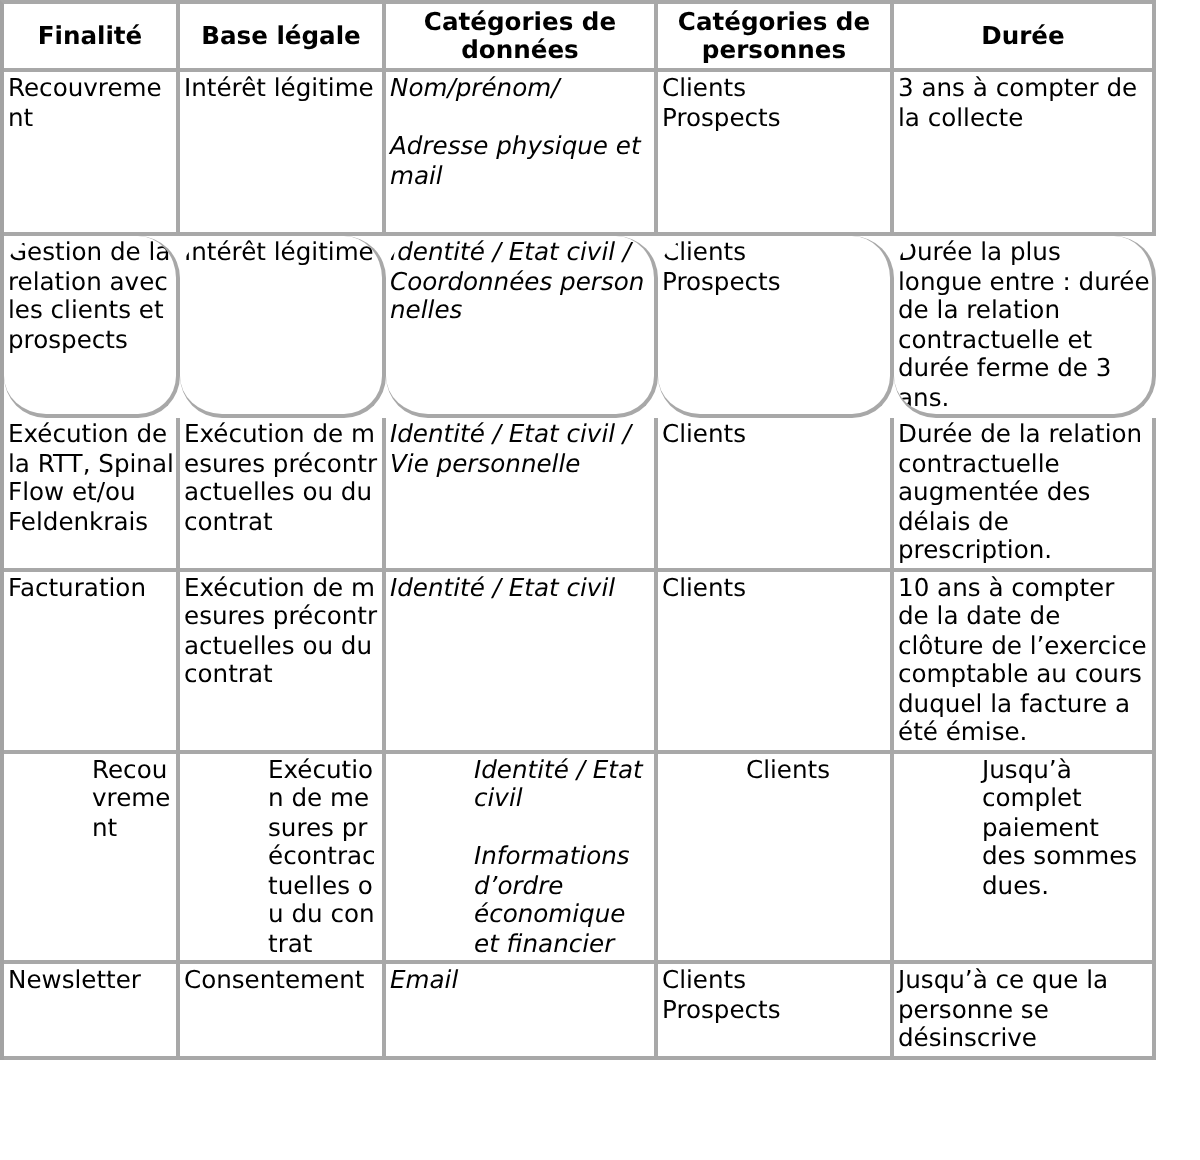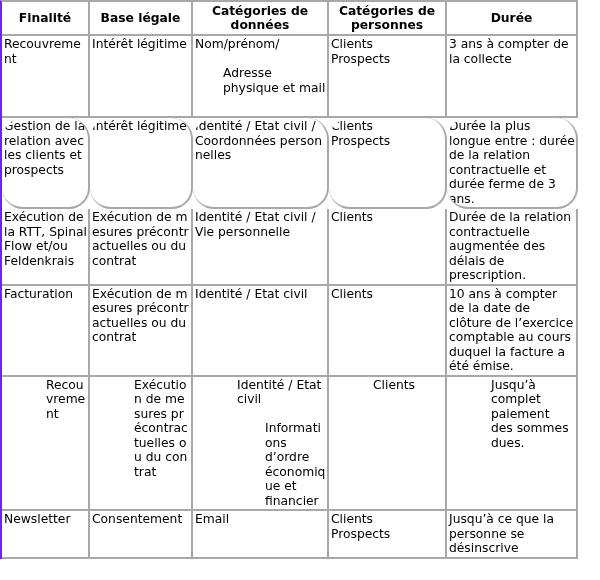--- a/index.html
+++ b/index.html
@@ -7,39 +7,39 @@
   table {
     border-collapse: separate;
     border-spacing: 0;
     font-family: "DejaVu Sans", sans-serif;
     font-size: 12.3px;
     line-height: 14.5px;
     color: #000;
     table-layout: fixed;
     width: 516px;
     border-top: 2px solid #a8a8a8;
-    border-left: 2px solid #6d28d9;
+    border-left: 2px solid #a3a3a3;
   }
   th, td {
     border-right: 2px solid #a8a8a8;
     border-bottom: 2px solid #a8a8a8;
     vertical-align: top;
     padding: 1px 1px 1px 2px;
     overflow: hidden;
     word-wrap: break-word;
   }
   th {
     font-weight: bold;
     text-align: center;
     vertical-align: middle;
     height: 32px;
     padding: 0 1px;
   }
-  td p { margin: 0; }
-  td p + p { margin-top: 14.5px; margin-left: 28px; }
+  td p { margin: 0; font-style: italic; }
+  td p + p { margin-top: 14.5px; }
   .c1 { width: 88px; }
   .c2 { width: 103px; }
   .c3 { width: 136px; }
   .c4 { width: 118px; }
   .c5 { width: 131px; }
   tr.r1 td { height: 78px; }
   tr.r2 td { height: 86px; border-radius: 21px; }
   tr.r3 td { height: 72px; }
   tr.r4 td { height: 72px; }
   tr.r5 td { height: 72px; }

